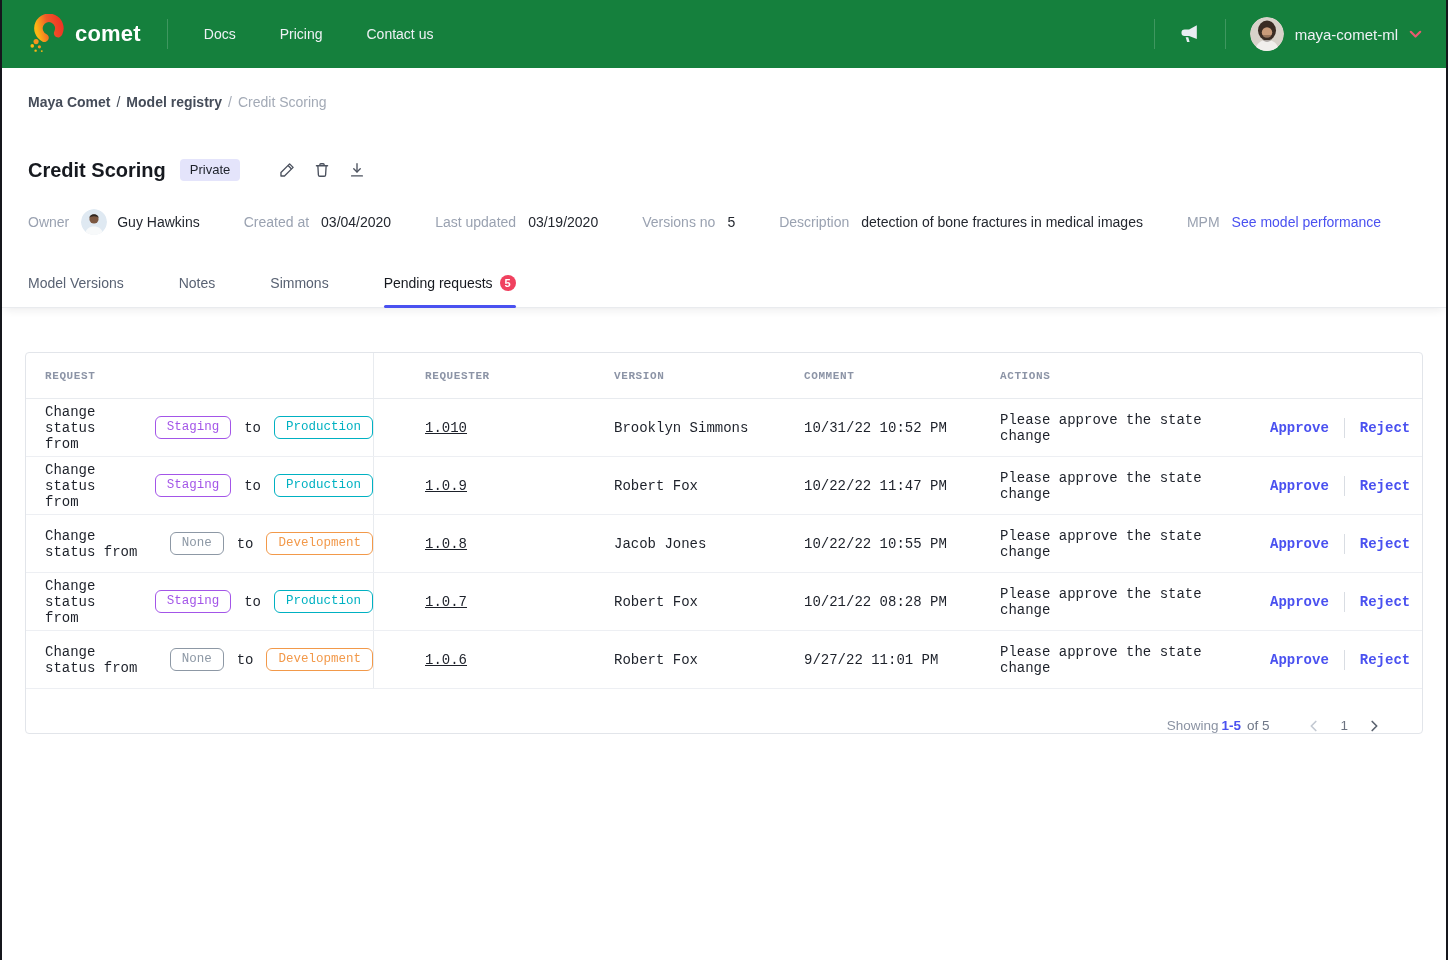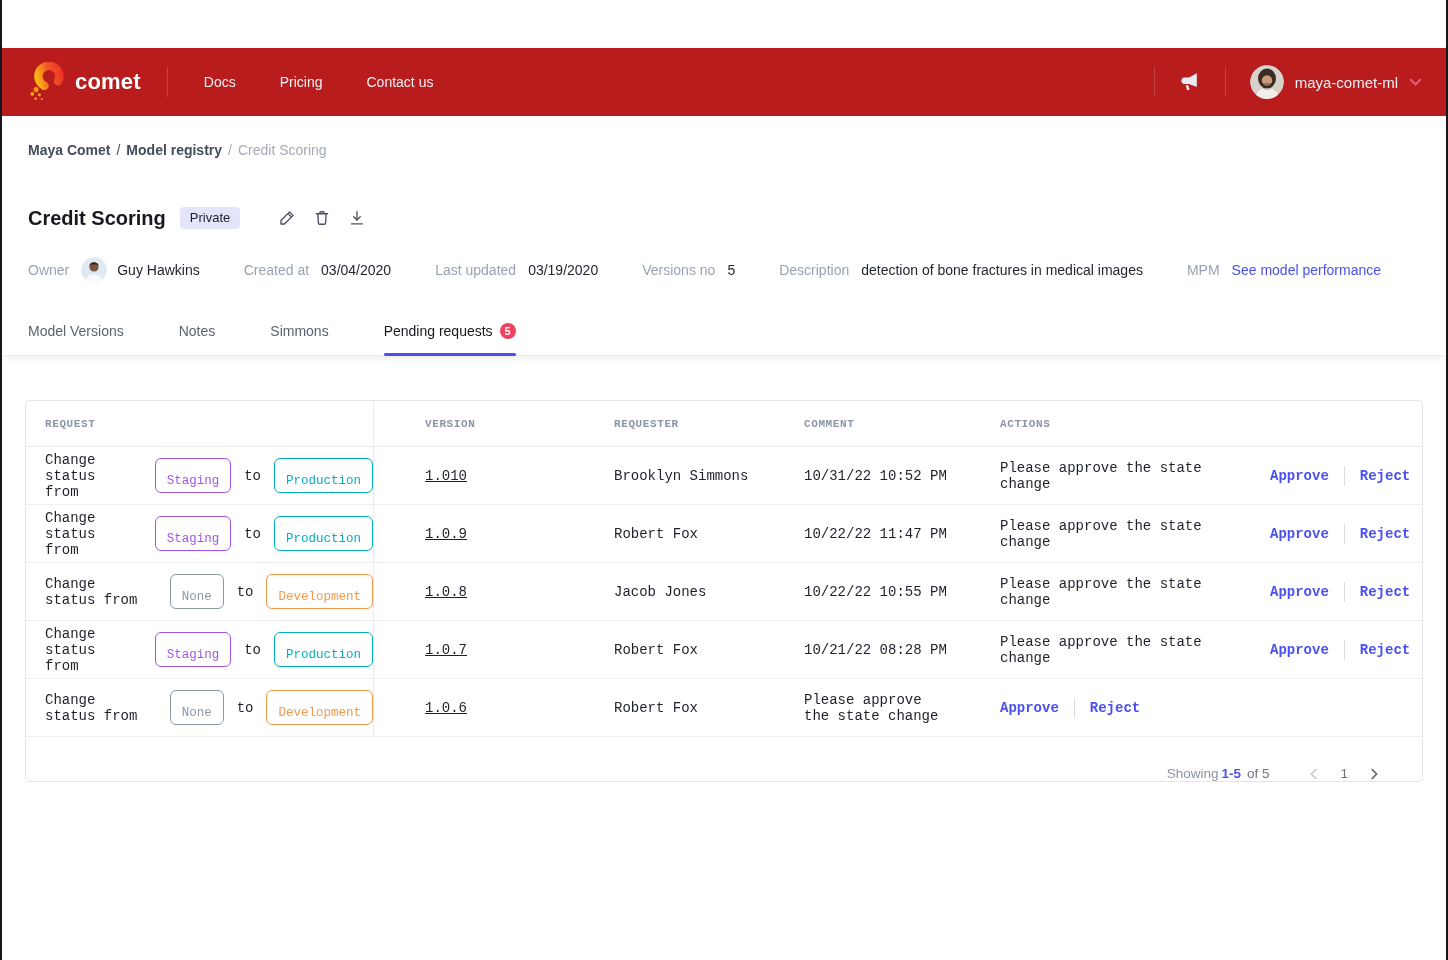--- a/index.html
+++ b/index.html
@@ -7,22 +7,22 @@
   html,body { width:1448px; height:960px; overflow:hidden; }
   body {
     font-family:"Liberation Sans","DejaVu Sans",sans-serif;
     background:#ffffff; color:#1d212a; position:relative;
   }
   .edge { position:absolute; top:0; bottom:0; width:2px; background:#15171c; z-index:50; }
   .edge.left{ left:0; } .edge.right{ right:0; }
 
   
   .navbar {
-    height:68px; background:#b91c1c; display:flex; align-items:center;
-    justify-content:space-between; padding:0 26px 0 28px;margin-top:48px;
+    height:68px; background:#15803d; display:flex; align-items:center;
+    justify-content:space-between; padding:0 26px 0 28px;
   }
   .nav-left, .nav-right { display:flex; align-items:center; height:100%; }
   .brand { display:flex; align-items:center; gap:9px; cursor:pointer; }
   .brand-text { color:#ffffff; font-size:22px; font-weight:bold; letter-spacing:0.2px; }
   .nav-divider { width:1px; height:30px; background:rgba(255,255,255,0.18); }
   .nav-left .nav-divider { margin:0 24px 0 26px; }
   .nav-links { display:flex; align-items:center; gap:44px;padding-left:12px; }
   .nav-links a { color:#eef1f5; font-size:14px; text-decoration:none; cursor:pointer; }
   .icon-btn { background:none; border:none; cursor:pointer; display:flex; align-items:center; padding:0 24px; }
   .nav-right .nav-divider.d1 { margin-right:0; }
@@ -75,21 +75,21 @@
     display:grid;
     grid-template-columns:348px 189px 190px 196px 270px 1fr;
     align-items:stretch;
   }
   .t-head { height:46px; border-bottom:1px solid #e8ebef; }
   .t-row { height:58px; border-bottom:1px solid #edeff3; }
   .cell { display:flex; align-items:center; padding-left:51px; font-size:14px; color:#1d212a;font-family:Liberation Mono, monospace; }
   .cell.first { padding-left:19px; border-right:1px solid #e8ebef; }
   .th { font-size:11px; letter-spacing:0.6px; color:#8c94a6; font-weight:bold; text-transform:uppercase; }
   .badge {
-    display:inline-block; border:1px solid; border-radius:6px; padding:16px 11px 5px;
+    display:inline-block; border:1px solid; border-radius:6px; padding:4px 11px 5px;
     font-size:12.5px; line-height:1; white-space:nowrap;
   }
   .req-text { color:#1d212a; }
   .badge.from { margin-left:18px; }
   .to-word { margin:0 13px; }
   .version-link { color:#1d212a; text-decoration:underline; cursor:pointer; font-size:14px; }
   .action { color:#4a51f0; font-weight:bold; font-size:14px; text-decoration:none; cursor:pointer; }
   .action-divider { width:1px; height:20px; background:#d9dde3; margin:0 15px; }
 
   .t-footer { height:44px; display:flex; align-items:flex-end; justify-content:flex-end; padding-right:37px; }
@@ -240,22 +240,22 @@
       <span>Pending requests</span>
       <span class="count-badge">5</span>
     </div>
   </div>
 </section>
 
 <main class="content">
   <div class="table-card">
     <div class="t-head">
       <div class="cell first th">Request</div>
+      <div class="cell th">Requester</div>
       <div class="cell th">Version</div>
-      <div class="cell th">Requester</div>
       <div class="cell th">Comment</div>
       <div class="cell th">Actions</div>
     </div>
 
     <div id="table-body">
   <div class="t-row">
     <div class="cell first">
       <span class="req-text">Change status from</span>
       <span class="badge from" style="border-color: rgb(163, 85, 232); color: rgb(163, 85, 232);">Staging</span>
       <span class="req-text to-word">to</span>
@@ -338,20 +338,21 @@
     <div class="cell first">
       <span class="req-text">Change status from</span>
       <span class="badge from" style="border-color: rgb(141, 152, 165); color: rgb(141, 152, 165);">None</span>
       <span class="req-text to-word">to</span>
       <span class="badge" style="border-color: rgb(242, 153, 74); color: rgb(242, 153, 74);">Development</span>
     </div>
     <div class="cell">
             <a class="version-link">1.0.6</a>
           </div>
     <div class="cell">Robert Fox</div>
+    <div class="cell">9/27/22 11:01 PM</div>
     <div class="cell">Please approve the state change</div>
     <div class="cell">
       <a class="action">Approve</a>
       <span class="action-divider"></span>
       <a class="action">Reject</a>
     </div>
   </div>
 </div>
 
     <div class="t-footer">

